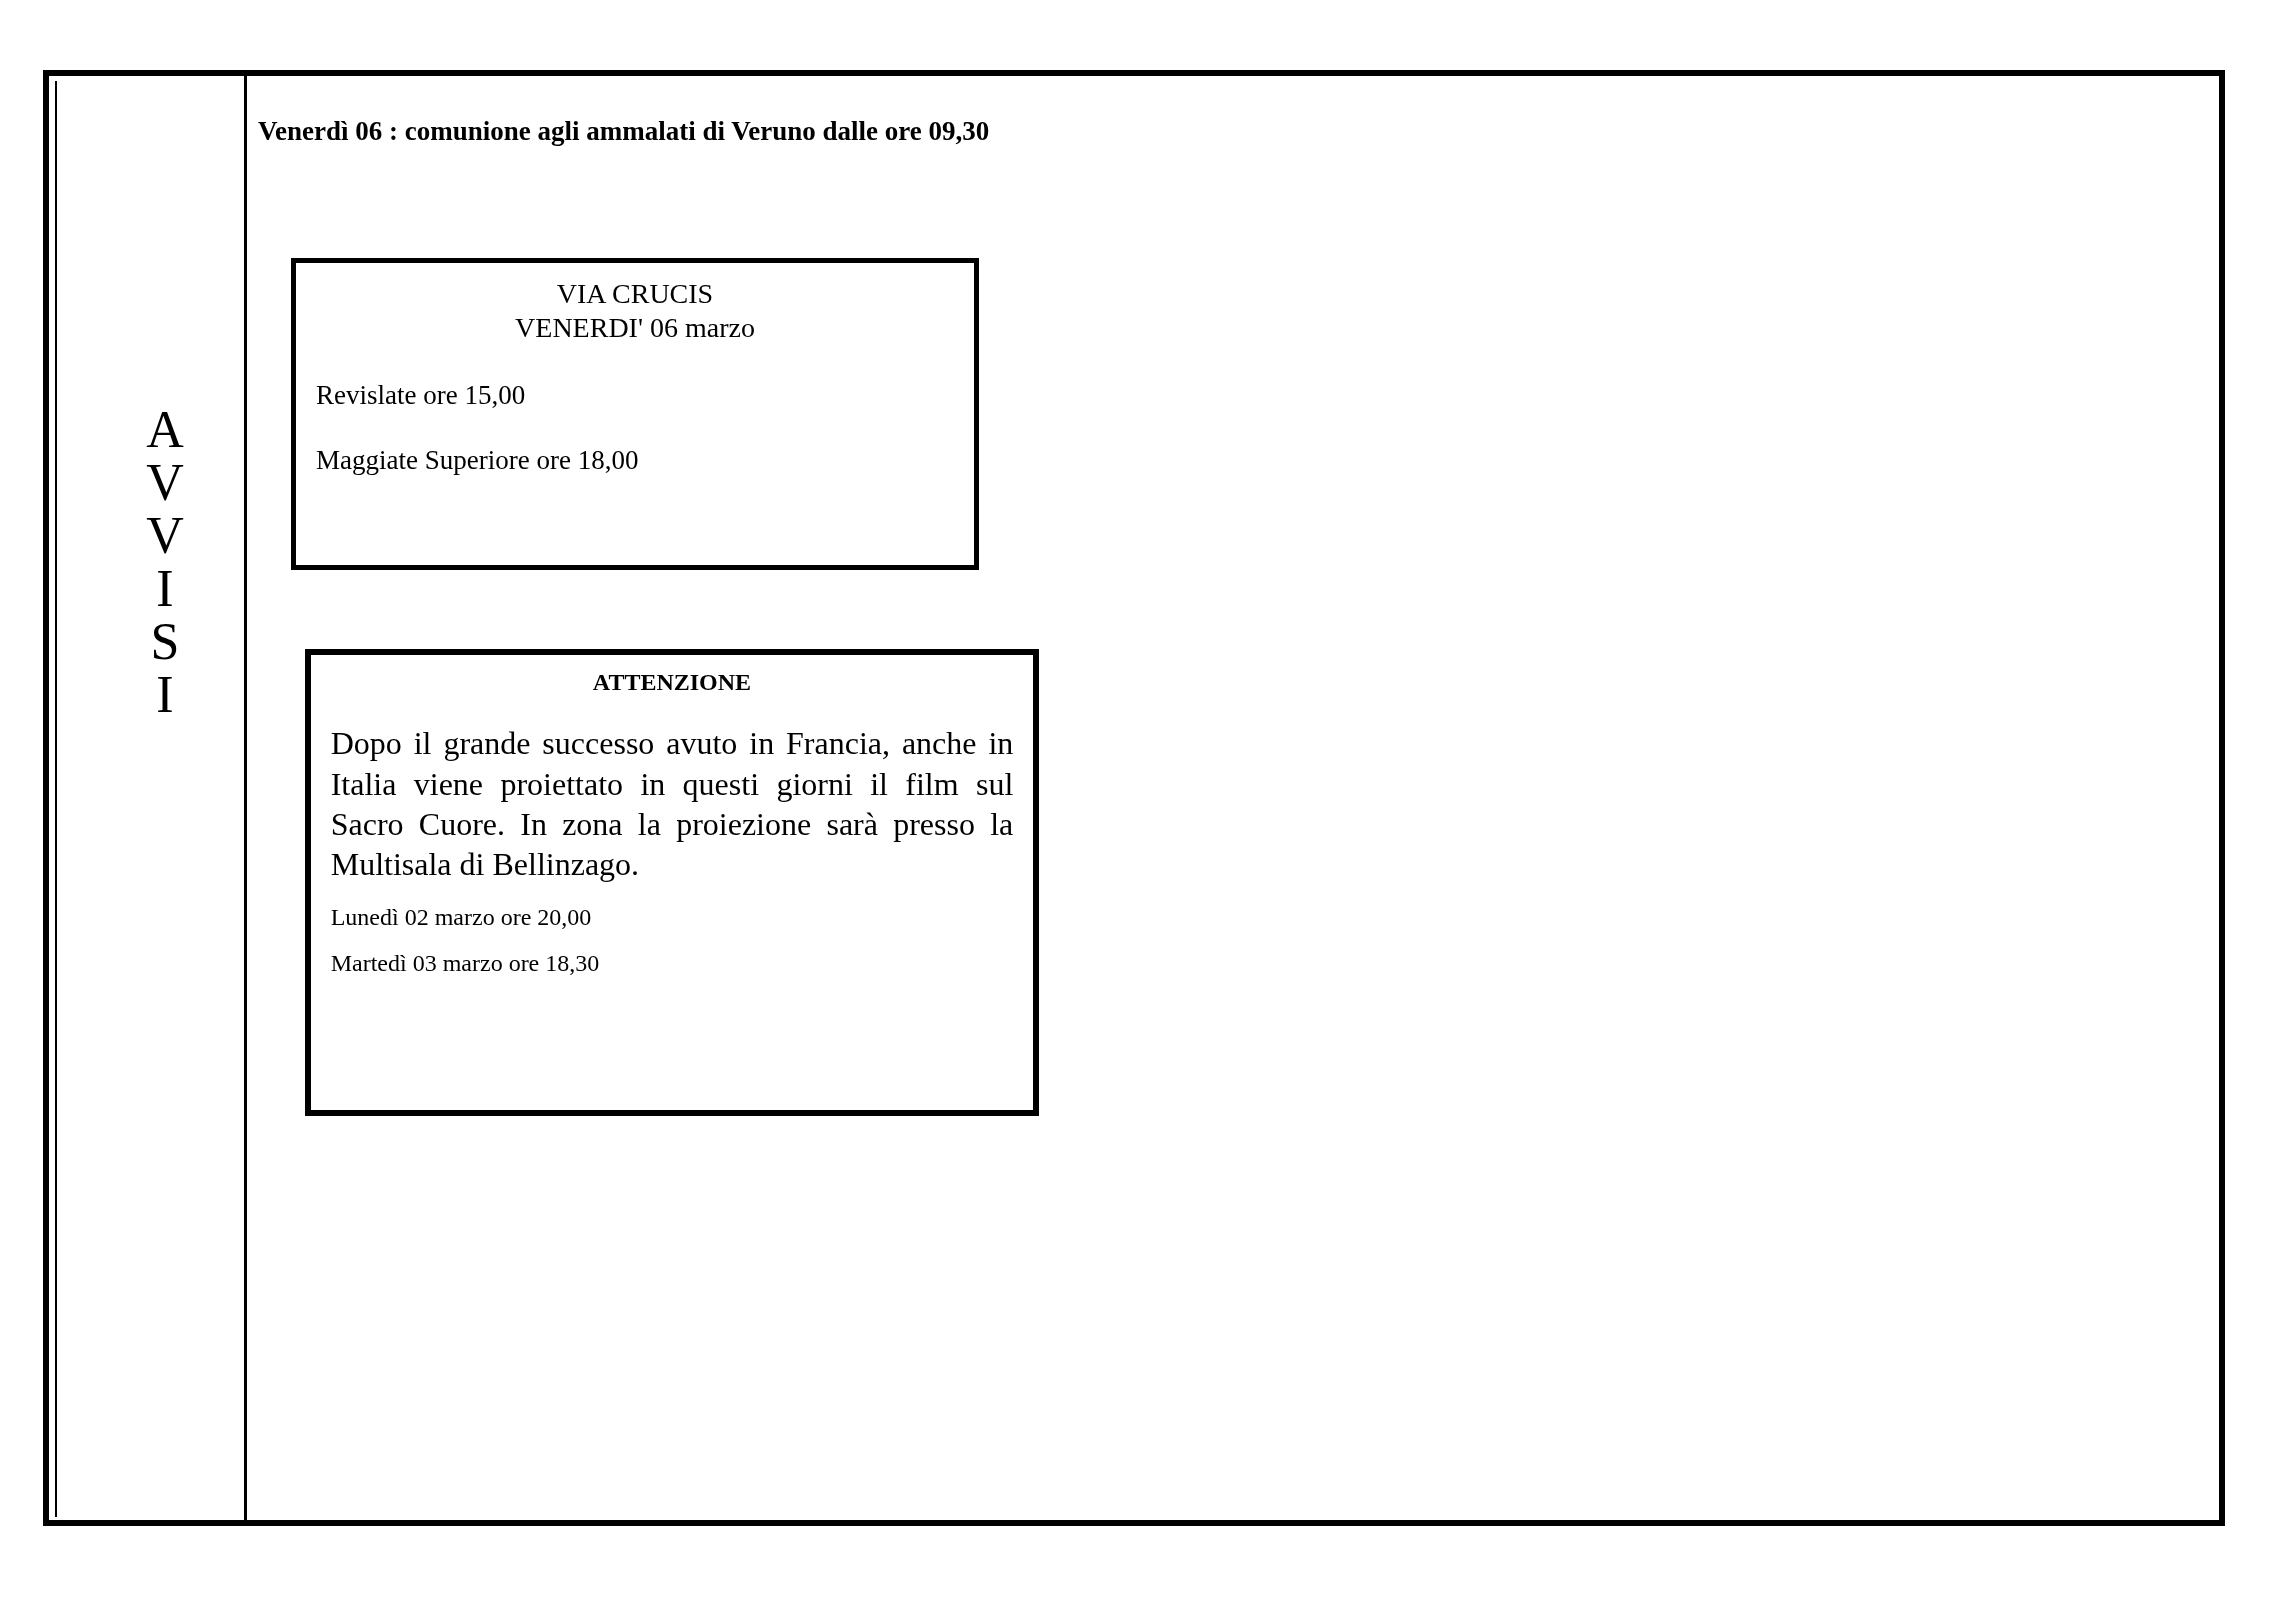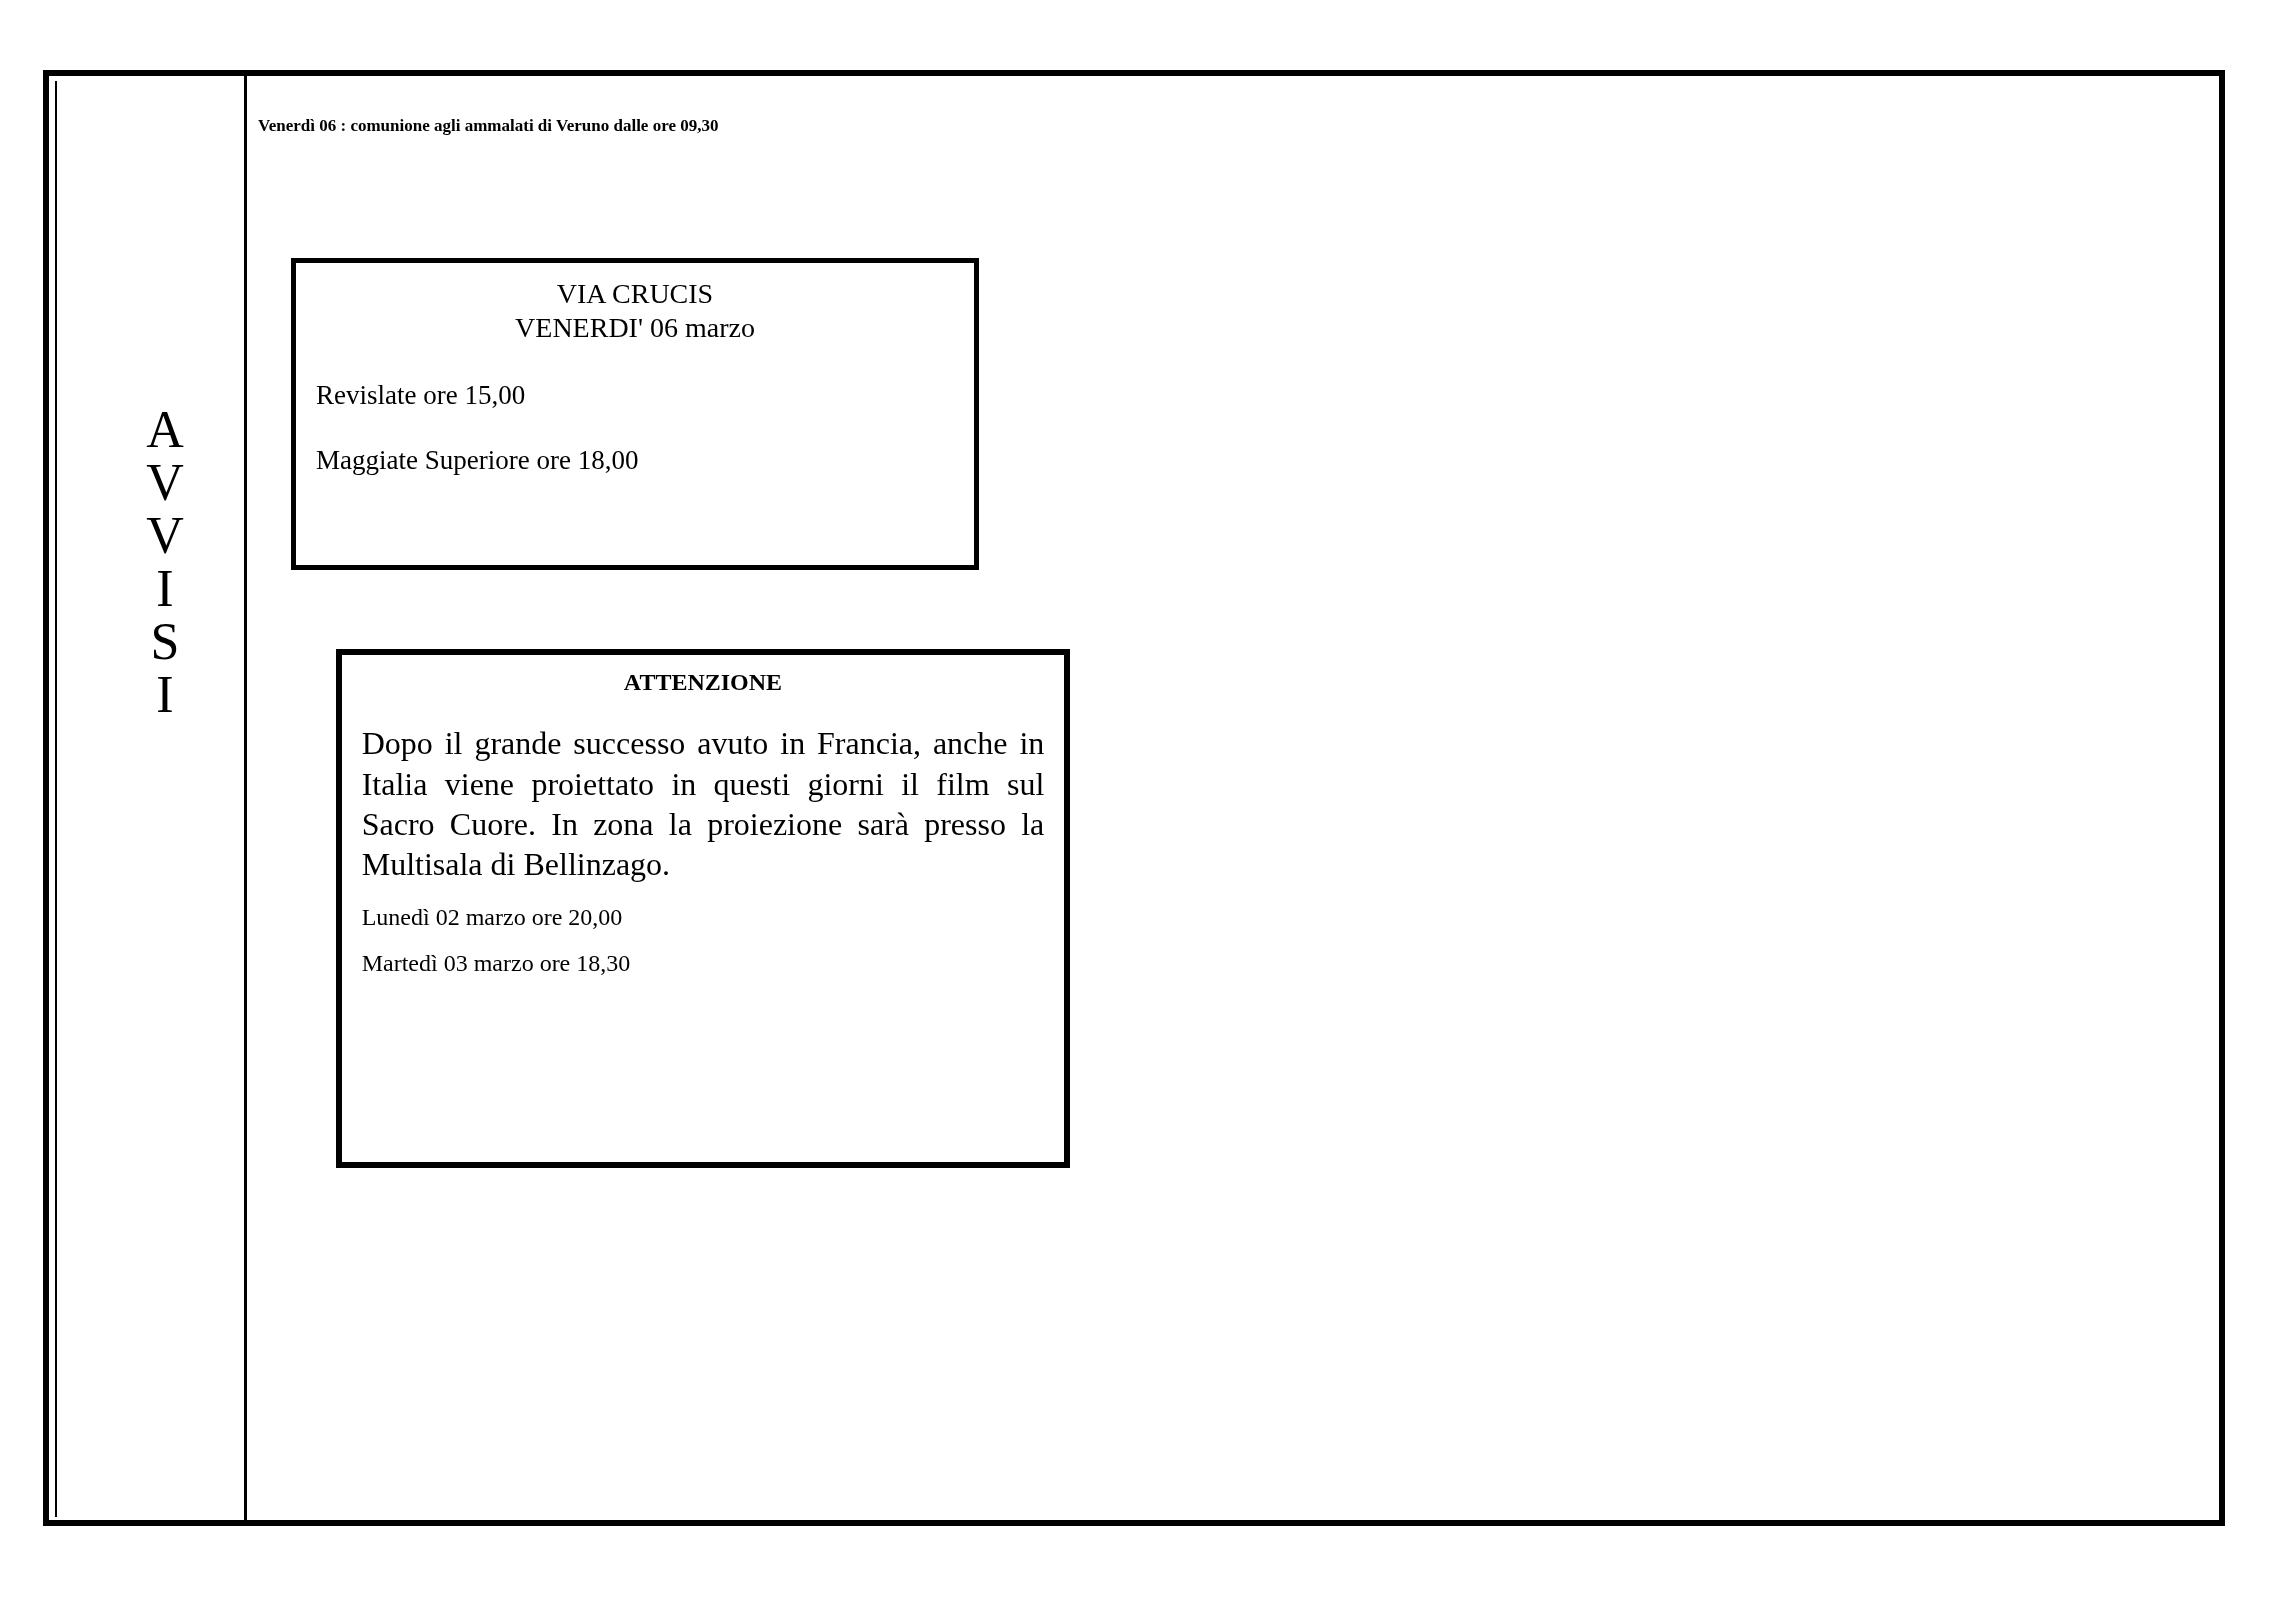--- a/index.html
+++ b/index.html
@@ -61,21 +61,21 @@
   }
   .vertical-label .vl-char {
     display: block;
   }
 
   
   .header-line {
     position: absolute;
     left: 258px;
     top: 116px;
-    font-size: 17px;
+    font-size: 27px;
     font-weight: bold;
     white-space: nowrap;
   }
 
   
   .box-viacrucis {
     position: absolute;
     left: 291px;
     top: 258px;
     width: 688px;
@@ -92,24 +92,24 @@
   }
   .box-viacrucis .bx-line {
     font-size: 27px;
     padding-left: 20px;
     margin-top: 34px;
   }
 
   
   .box-attenzione {
     position: absolute;
-    left: 336px;
+    left: 305px;
     top: 649px;
     width: 734px;
-    height: 519px;
+    height: 467px;
     border: 6.3px solid #000000;
     box-sizing: border-box;
   }
   .box-attenzione .bx-title {
     text-align: center;
     font-weight: bold;
     font-size: 24px;
     margin-top: 14.3px;
   }
   .box-attenzione .bx-para {

